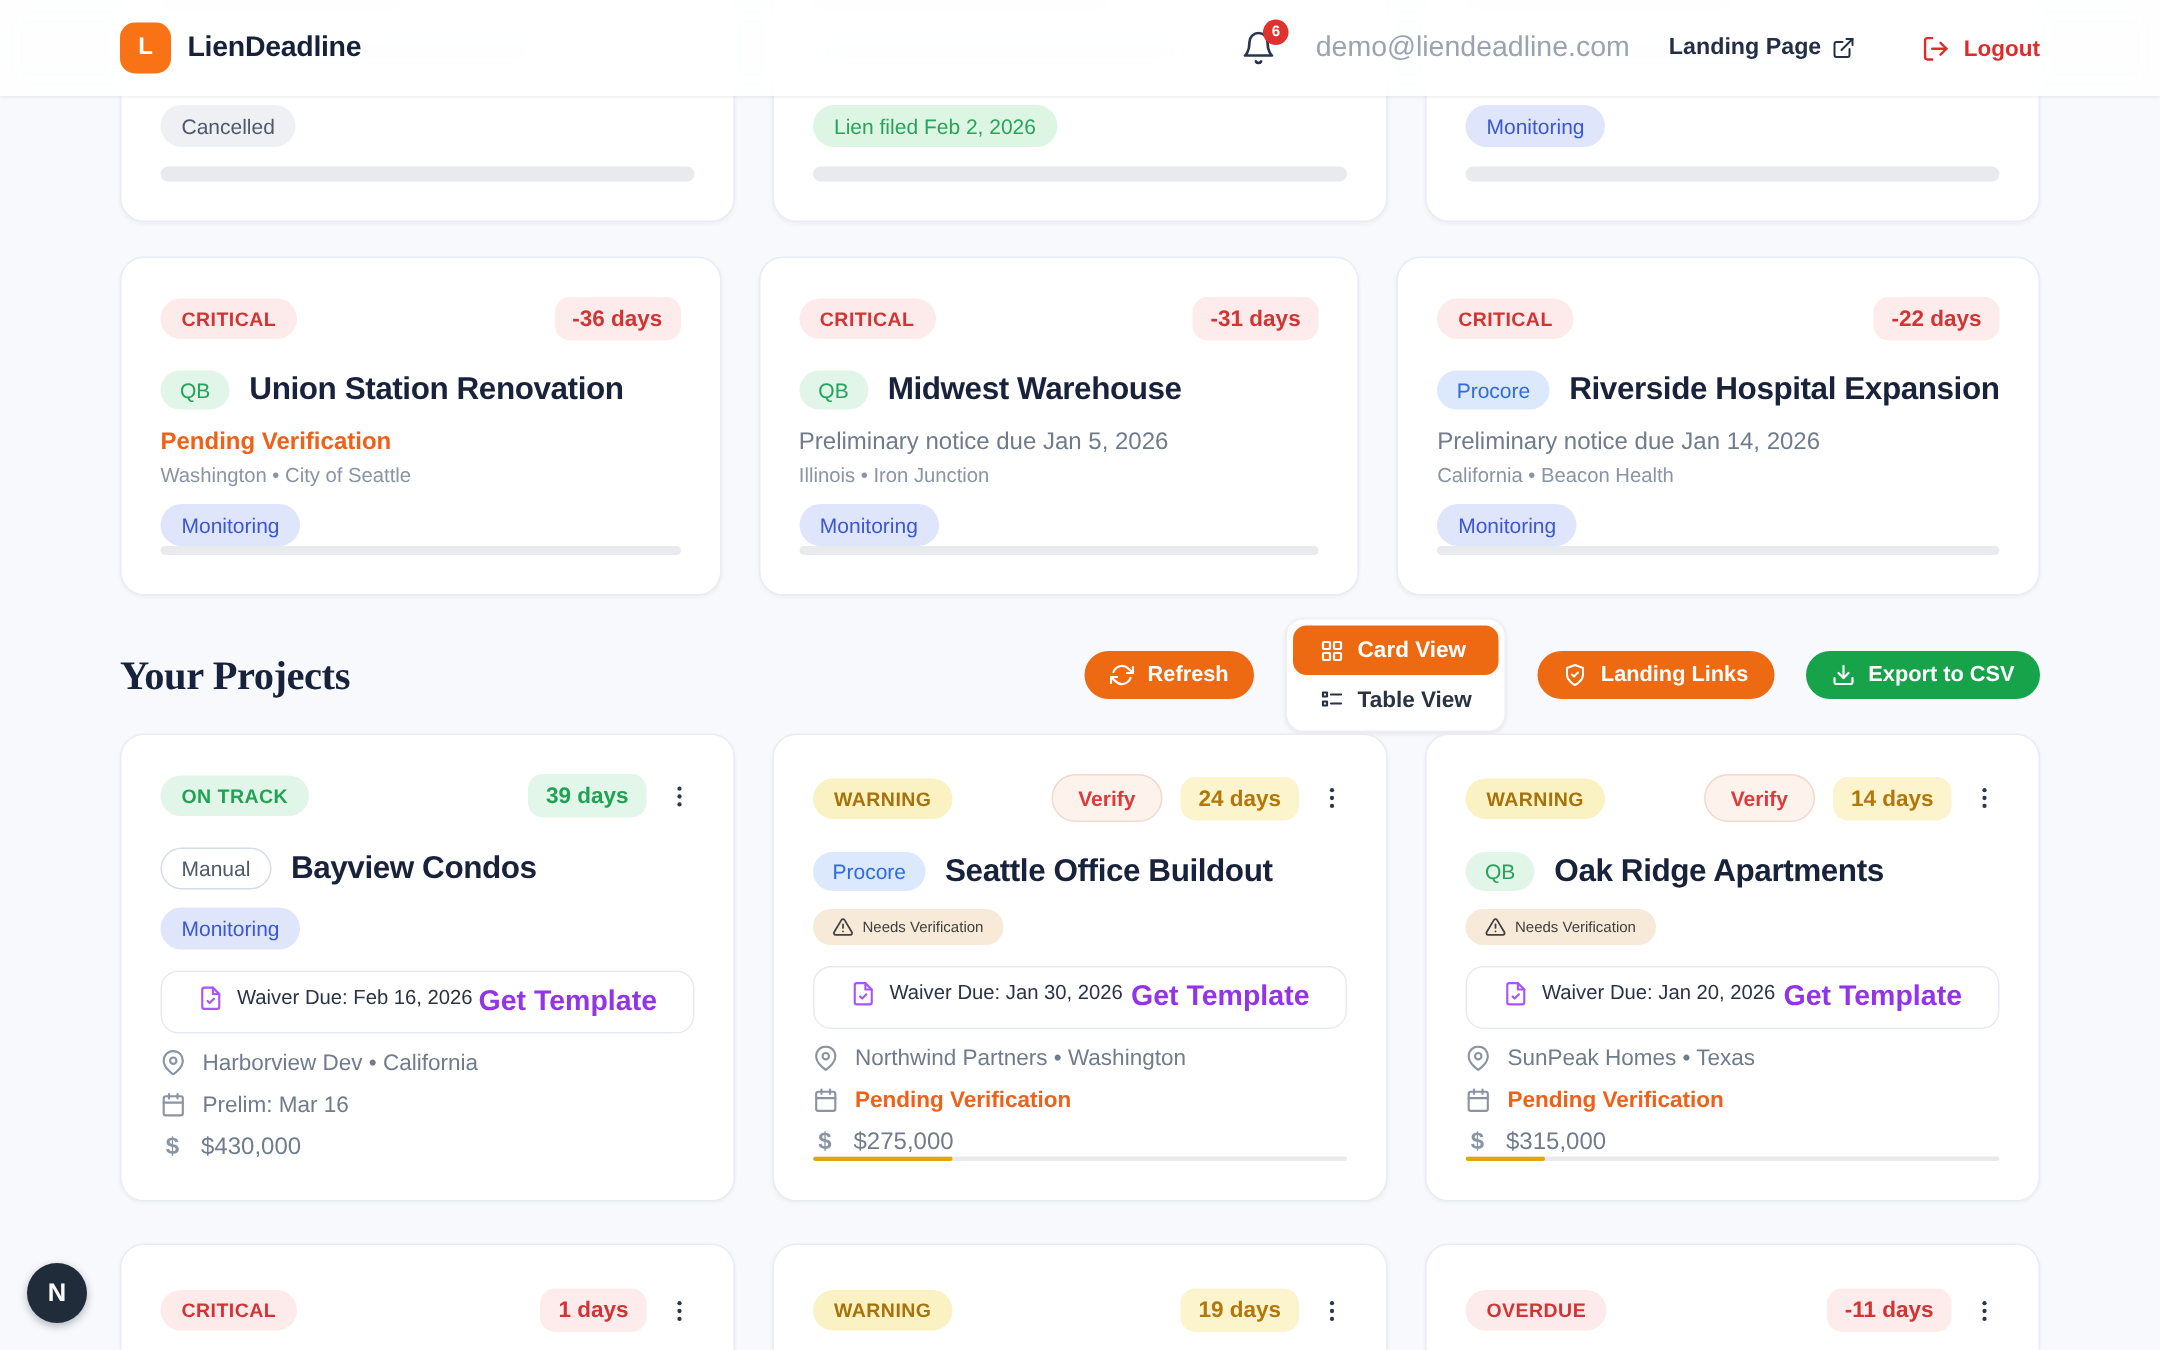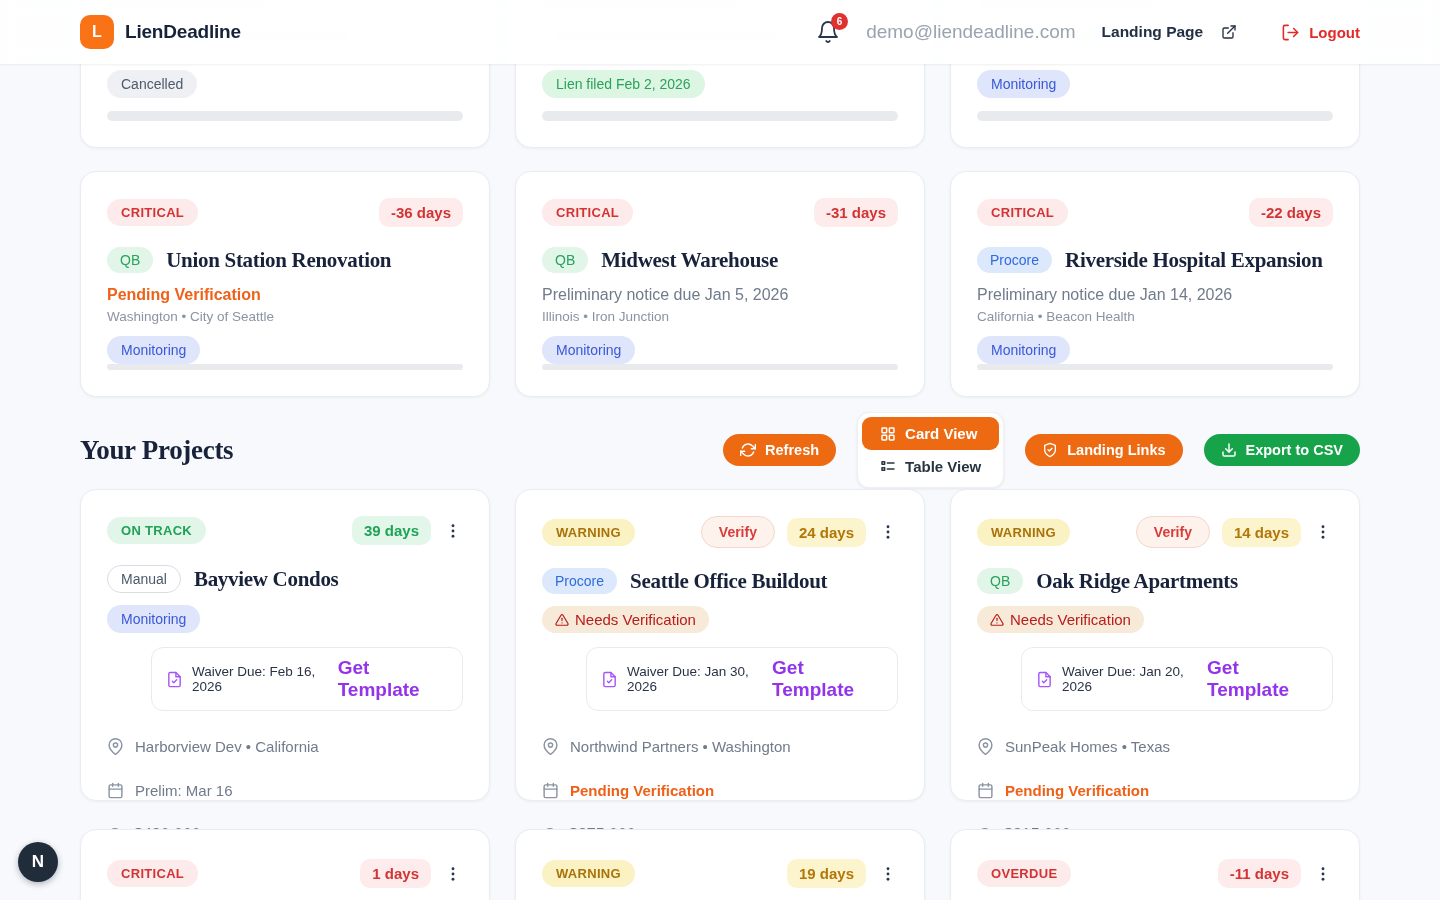--- a/index.html
+++ b/index.html
@@ -26,21 +26,21 @@
   }
   .app-name { font-size:19px; font-weight:700; color:#16213a; margin-left:11px; letter-spacing:-0.2px; }
   .header-right { margin-left:auto; display:flex; align-items:center; gap:26px; }
   .bell-wrap { position:relative; width:24px; height:24px; cursor:pointer; color:#2a3650; }
   .bell-badge {
     position:absolute; top:-7px; right:-8px; min-width:17px; height:17px; padding:0 4px;
     background:#e03131; color:#fff; font-size:10px; font-weight:700;
     border-radius:999px; display:flex; align-items:center; justify-content:center;
   }
   .hdr-email { color:#9aa4b1; font-size:19px; }
-  .hdr-landing { display:flex; align-items:center; gap:18px; color:#232f44; font-size:15.5px; font-weight:600; cursor:pointer; }
+  .hdr-landing { display:flex; align-items:center; gap:7px; color:#232f44; font-size:15.5px; font-weight:600; cursor:pointer; }
   .hdr-logout { display:flex; align-items:center; gap:9px; color:#e02b2b; font-size:15px; font-weight:600; cursor:pointer; margin-left:18px; }
 
   
   .grid3 { display:grid; grid-template-columns:repeat(3, 1fr); gap:23px 25px; }
   .card {
     background:#fff; border:1px solid #e9edf3; border-radius:16px;
     box-shadow:0 1px 3px rgba(20,30,60,.05);
     padding:26px; display:flex; flex-direction:column;
   }
   .card-sm { height:226px; }
@@ -56,21 +56,21 @@
     display:inline-flex; align-items:center; gap:6px;
     border-radius:999px; padding:6px 14px;
     font-size:13px; font-weight:700; letter-spacing:.3px; width:fit-content;
   }
   .badge.red    { background:#fcebea; color:#d23434; }
   .badge.green  { background:#e1f5e8; color:#1fa355; }
   .badge.yellow { background:#fbf2c3; color:#a8720a; }
   .badge.gray   { background:#eef0f4; color:#4d5a6b; font-weight:400; letter-spacing:0; font-size:14px; }
   .badge.greensoft { background:#ddf5e3; color:#2aa35a; font-weight:400; letter-spacing:0; font-size:14px; }
   .badge.blue   { background:#dfe6fc; color:#3a57d7; font-weight:400; letter-spacing:0; font-size:14px; }
-  .badge.warn-tag { background:#f8ead8; color:#b91c1c; font-weight:400; letter-spacing:0; font-size:15px; padding:5px 13px; }
+  .badge.warn-tag { background:#f8ead8; color:#404040; font-weight:400; letter-spacing:0; font-size:10px; padding:5px 13px; }
 
   .days-pill {
     border-radius:10px; padding:6px 12px; font-size:15px; font-weight:700;
   }
   .days-pill.red   { background:#fdeceb; color:#d23434; }
   .days-pill.green { background:#e2f6e9; color:#1fa355; }
   .days-pill.amber { background:#fcf4cd; color:#b27609;text-align:center; }
 
   .kebab { width:20px; height:24px; margin-left:12px; color:#2a3650; cursor:pointer; display:flex; align-items:center; justify-content:center; }
 
@@ -82,45 +82,45 @@
 
   .src-pill {
     border-radius:999px; padding:5px 13px; font-size:14px; width:fit-content; flex:none;
   }
   .src-pill.qb      { background:#e2f5e9; color:#27a35e; }
   .src-pill.procore { background:#dce8fb; color:#2f6bdd; }
   .src-pill.manual  { background:#fff; color:#4d5a6b; border:1px solid #d8dde4; }
 
   .title-row { display:flex; align-items:center; gap:13px; margin-top:20px; }
   .card-title {
-    font-family:Liberation Serif, serif; font-weight:700;
+    font-family:Liberation Sans, sans-serif; font-weight:700;
     font-size:21px; color:#18223a; letter-spacing:-0.3px; white-space:nowrap;
   }
   .note { font-size:16px; margin-top:13px; }
   .note.orange { color:#ef6118; font-weight:600; }
   .note.gray { color:#707b8b; font-weight:400; }
   .subline { font-size:13.5px; color:#8a94a3; margin-top:5px; }
   .tag-row { margin-top:12px; }
 
   .track { height:10px; border-radius:999px; background:#e8eaee; margin-top:auto; overflow:hidden; }
   .fill { height:100%; border-radius:999px; }
   .fill.green { background:#22a658; }
   .fill.amber { background:#e0a60c; }
 
   .ghost { border-radius:6px; background:#edf0f4; opacity:.8; }
 
   
   .waiver {
-    border:1px solid #e7ebf1; border-radius:12px; padding:9px 14px;
-    display:flex; align-items:center; margin-top:14px;margin-left:44px;
+    border:1px solid #e7ebf1; border-radius:12px; padding:9px 24px;
+    display:flex; margin-top:14px;
   }
   .waiver-label { font-size:13.5px; color:#2a3346; margin-left:9px; }
   .get-template { margin-left:auto; color:#9333ea; font-size:19px; font-weight:700; cursor:pointer; }
 
-  .info-row { display:flex; align-items:center; gap:11px; margin-top:27px; color:#707b8b; font-size:15px; }
+  .info-row { display:flex; align-items:center; gap:11px; margin-top:11px; color:#707b8b; font-size:15px; }
   .info-row .ic { color:#8a94a3; flex:none; display:flex; }
   .info-row.orange-text { color:#ef6118; font-weight:600; }
   .money { font-size:16px; }
   .dollar { font-size:16px; color:#8a94a3; font-weight:600; width:16px; text-align:center; }
 
   
   .section-bar { display:flex; align-items:center; margin-top:33px; height:40px;gap:48px; }
   .section-title {
     font-family:"Liberation Serif", serif; font-weight:700; font-size:27px;
     color:#18223a; letter-spacing:-0.3px;

